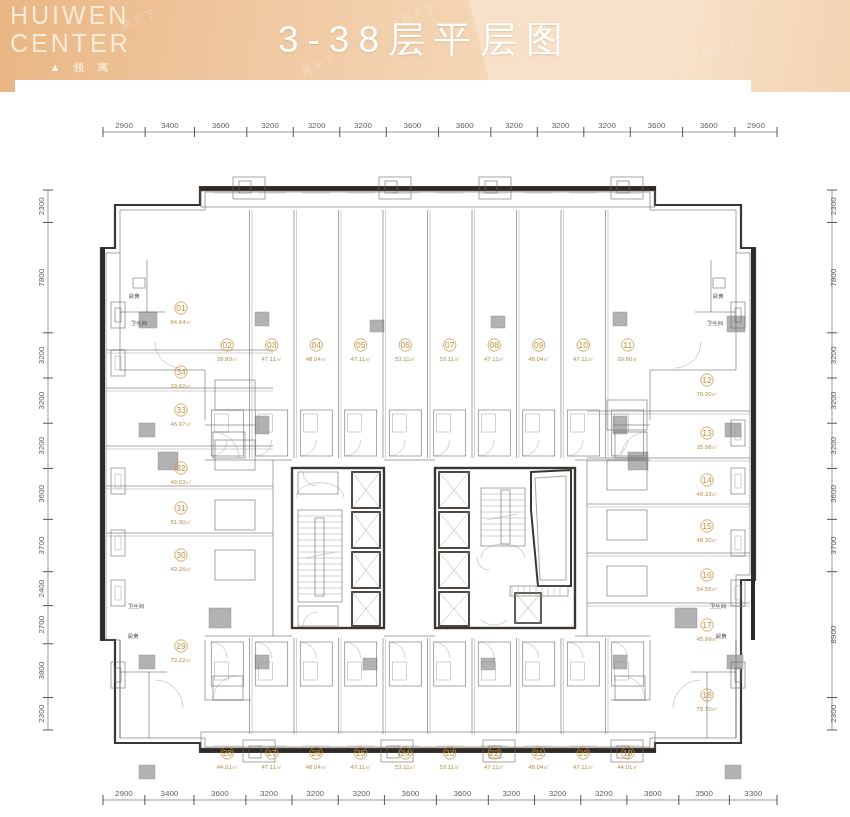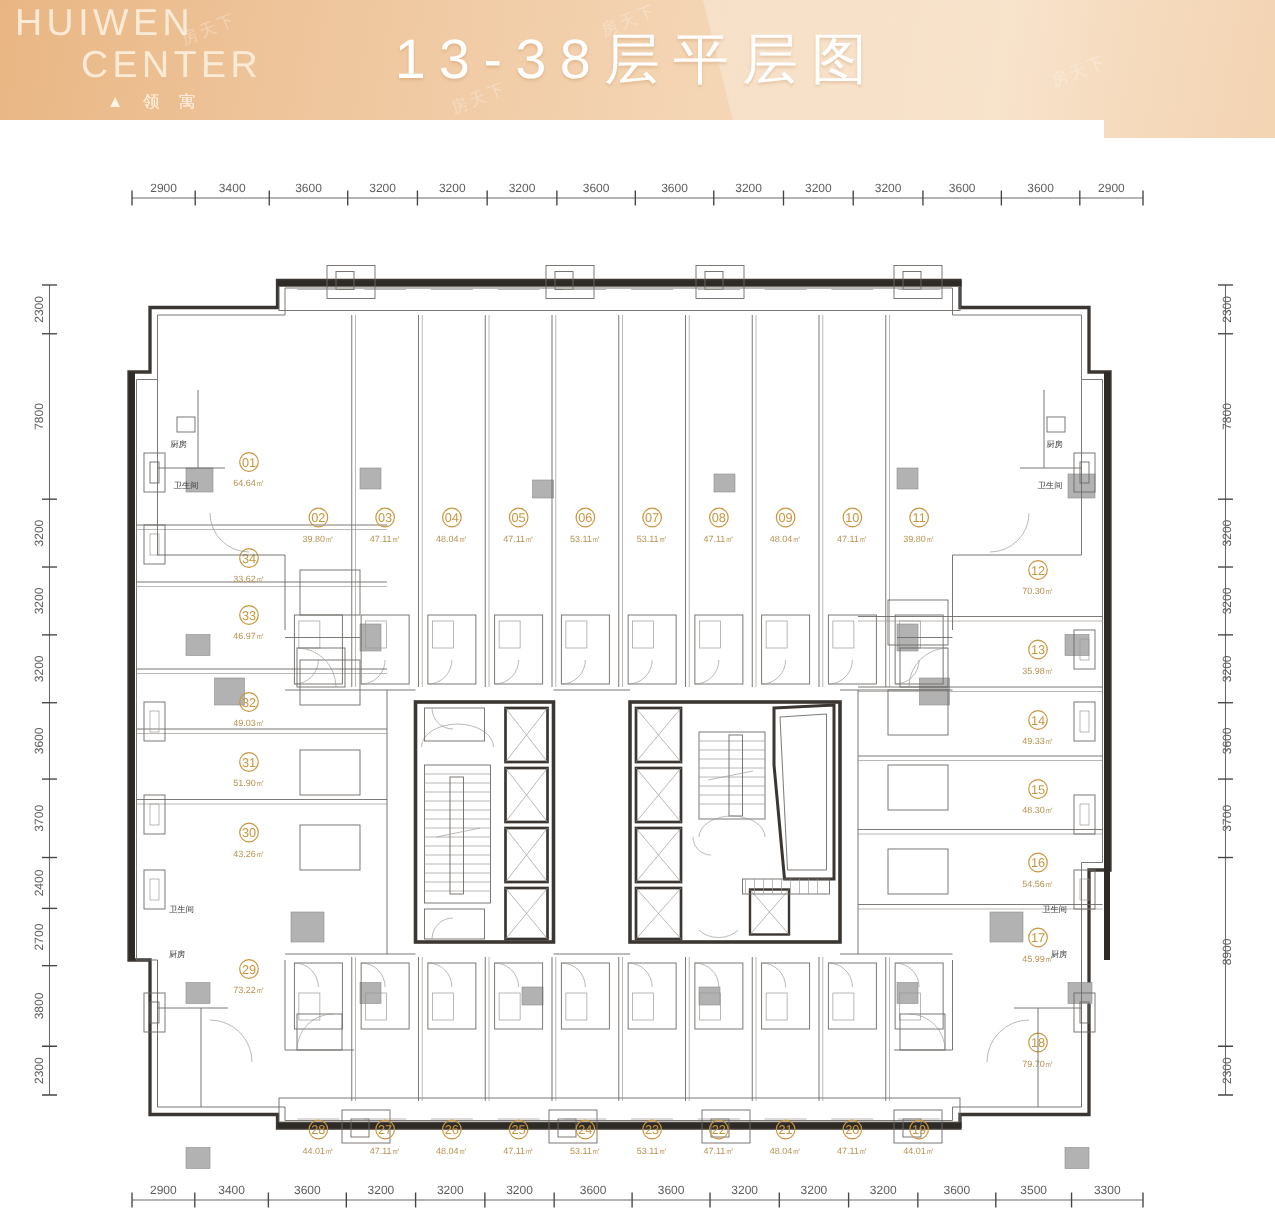--- a/index.html
+++ b/index.html
@@ -18,36 +18,36 @@
     position:absolute;right:-60px;top:-90px;width:420px;height:300px;
     background:linear-gradient(115deg,rgba(255,255,255,.30),rgba(255,255,255,0) 62%);
     transform:rotate(-14deg);
   }
   #logo{position:absolute;left:10px;top:2px;color:#fdf1e2;}
   #logo .l1,#logo .l2{
     font-size:25px;letter-spacing:3px;line-height:26px;
     font-weight:300;color:#fcefdd;opacity:.92;
     font-family:"Liberation Sans","DejaVu Sans",sans-serif;
   }
-  #logo .l2{margin-top:2px;margin-left:44px;}
+  #logo .l2{margin-top:2px;}
   #logo .sub{
     margin-top:4px;margin-left:22px;font-size:11px;letter-spacing:5px;
     color:#fff8ee;opacity:.95;text-align:center;
   }
   #banner h1{
     position:absolute;left:0;top:0;width:850px;height:80px;margin:0;
     display:flex;align-items:center;justify-content:center;
     font-size:37px;font-weight:400;letter-spacing:9px;color:#ffffff;
     text-shadow:0 1px 2px rgba(170,110,50,.25);
   }
   .wm{position:absolute;color:rgba(255,255,255,.30);font-size:11px;letter-spacing:2px;
       transform:rotate(-22deg);pointer-events:none;}
 
   
-  #plan{position:absolute;left:0;top:80px;width:736px;height:737px;background:#fff;}
+  #plan{position:absolute;left:15px;top:80px;width:736px;height:737px;background:#fff;}
   svg{display:block;}
   text{font-family:"Liberation Sans","DejaVu Sans",sans-serif;}
   .dim{font-size:8px;fill:#5d5d5d;}
   .dimv{font-size:8px;fill:#5d5d5d;}
   .unum{font-size:8.5px;fill:#c9963f;}
   .uarea{font-size:6px;fill:#b8914f;}
   .rlabel{font-size:5.5px;fill:#3a3a3a;}
   .wall{stroke:#3b3631;fill:none;}
   .thin{stroke:#6e6a66;fill:none;stroke-width:.6;}
   .hair{stroke:#9a9792;fill:none;stroke-width:.45;}
@@ -59,21 +59,21 @@
 </head>
 <body>
 
 <div id="banner">
   <div class="sheen"></div>
   <div id="logo">
     <div class="l1">HUIWEN</div>
     <div class="l2">CENTER</div>
     <div class="sub">▲ 领 寓</div>
   </div>
-  <h1>13-38层平层图</h1>
+  <h1>3-38层平层图</h1>
   <div class="wm" style="left:400px;top:6px;">房天下</div>
   <div class="wm" style="left:700px;top:40px;">房天下</div>
   <div class="wm" style="left:120px;top:12px;">房天下</div>
   <div class="wm" style="left:300px;top:58px;">房天下</div>
 </div>
 
 <div id="plan">
 <svg width="850" height="737" viewBox="0 0 850 737">
 
   <g id="dim-top">

